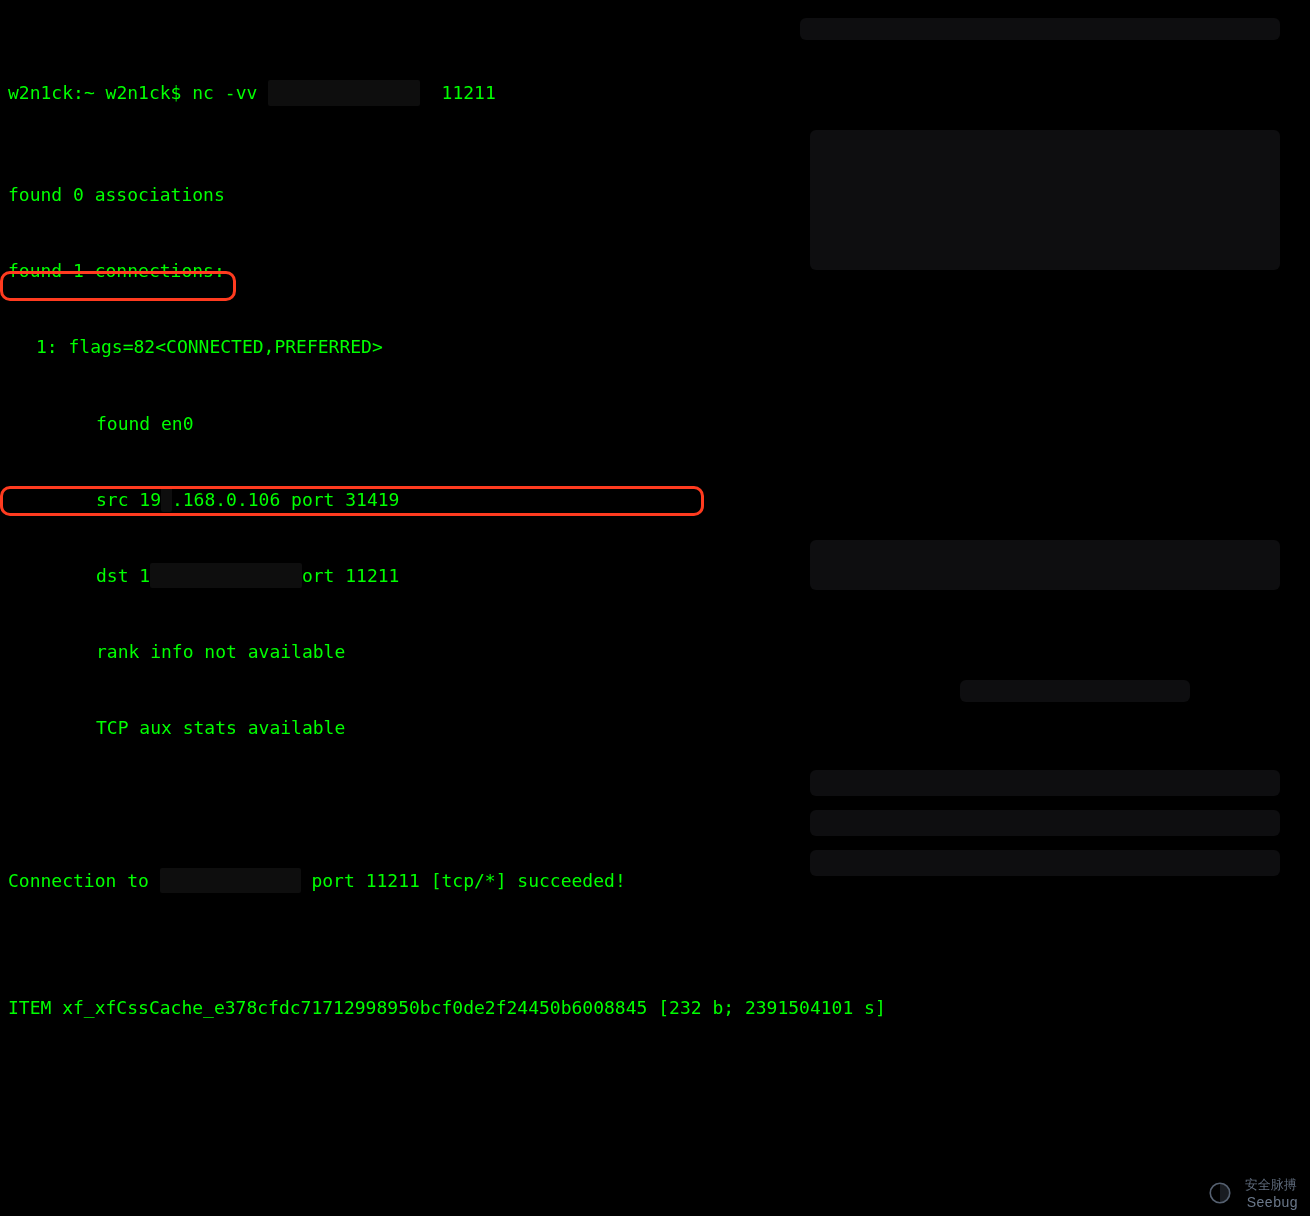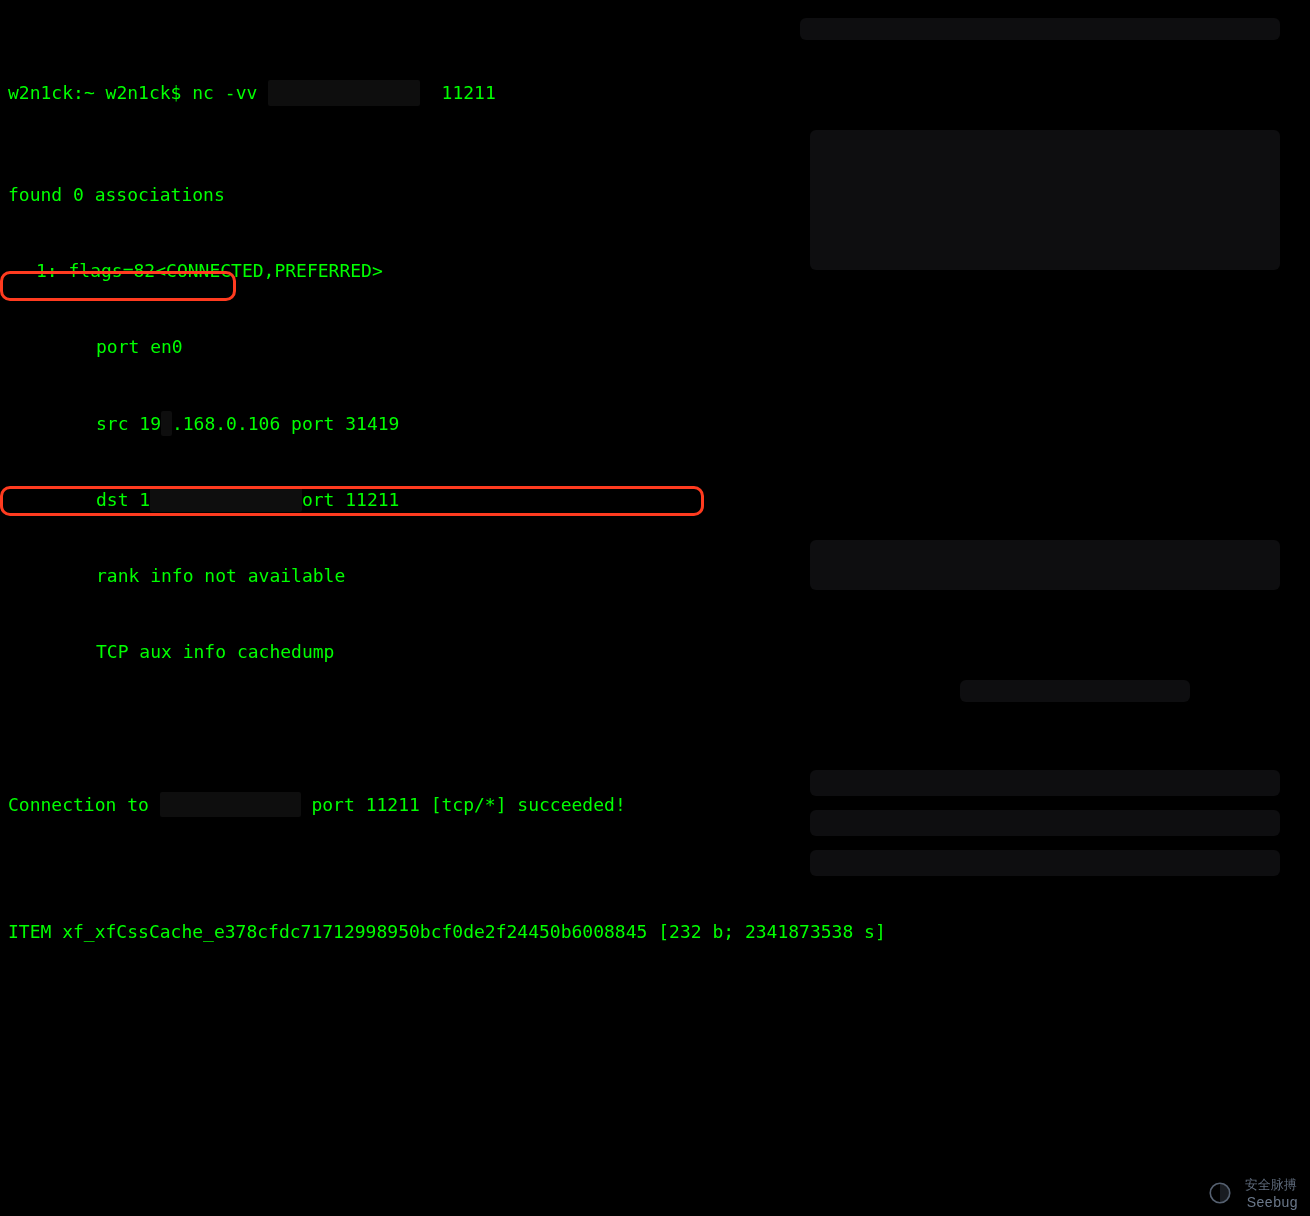--- a/index.html
+++ b/index.html
@@ -89,31 +89,32 @@
   <div class="bg-blob" style="right:30px; top:770px; width:470px; height:26px;"></div>
   <div class="bg-blob" style="right:30px; top:810px; width:470px; height:26px;"></div>
   <div class="bg-blob" style="right:30px; top:850px; width:470px; height:26px;"></div>
 </div>
 
 <div class="terminal">
   
   <div class="line"><span class="prompt-host">w2n1ck</span>:<span>~</span> <span class="prompt-user">w2n1ck</span><span>$</span> <span>nc -vv</span> <span class="redact">XXX XX XXXX XX</span>  <span>11211</span></div>
 
   <div class="line">found 0 associations</div>
+  <div class="line">found 1 connections:</div>
   <div class="line indent05">1: flags=82&lt;CONNECTED,PREFERRED&gt;</div>
-  <div class="line indent1">port en0</div>
+  <div class="line indent1">found en0</div>
   <div class="line indent1"><span>src 19</span><span class="redact">X</span><span>.168.0.106 port 31419</span></div>
   <div class="line indent1"><span>dst 1</span><span class="redact">XX XXXX XX XX </span><span>ort 11211</span></div>
   <div class="line indent1">rank info not available</div>
-  <div class="line indent1">TCP aux info cachedump</div>
+  <div class="line indent1">TCP aux stats available</div>
   <div class="line">&nbsp;</div>
   <div class="line"><span>Connection to </span><span class="redact">XXX XX XXX XX</span><span> port 11211 [tcp/*] succeeded!</span></div>
 
 
-  <div class="line">ITEM xf_xfCssCache_e378cfdc71712998950bcf0de2f24450b6008845 [232 b; 2341873538 s]</div>
+  <div class="line">ITEM xf_xfCssCache_e378cfdc71712998950bcf0de2f24450b6008845 [232 b; 2391504101 s]</div>
   
   
   
   
   
   
 
   
   
 

